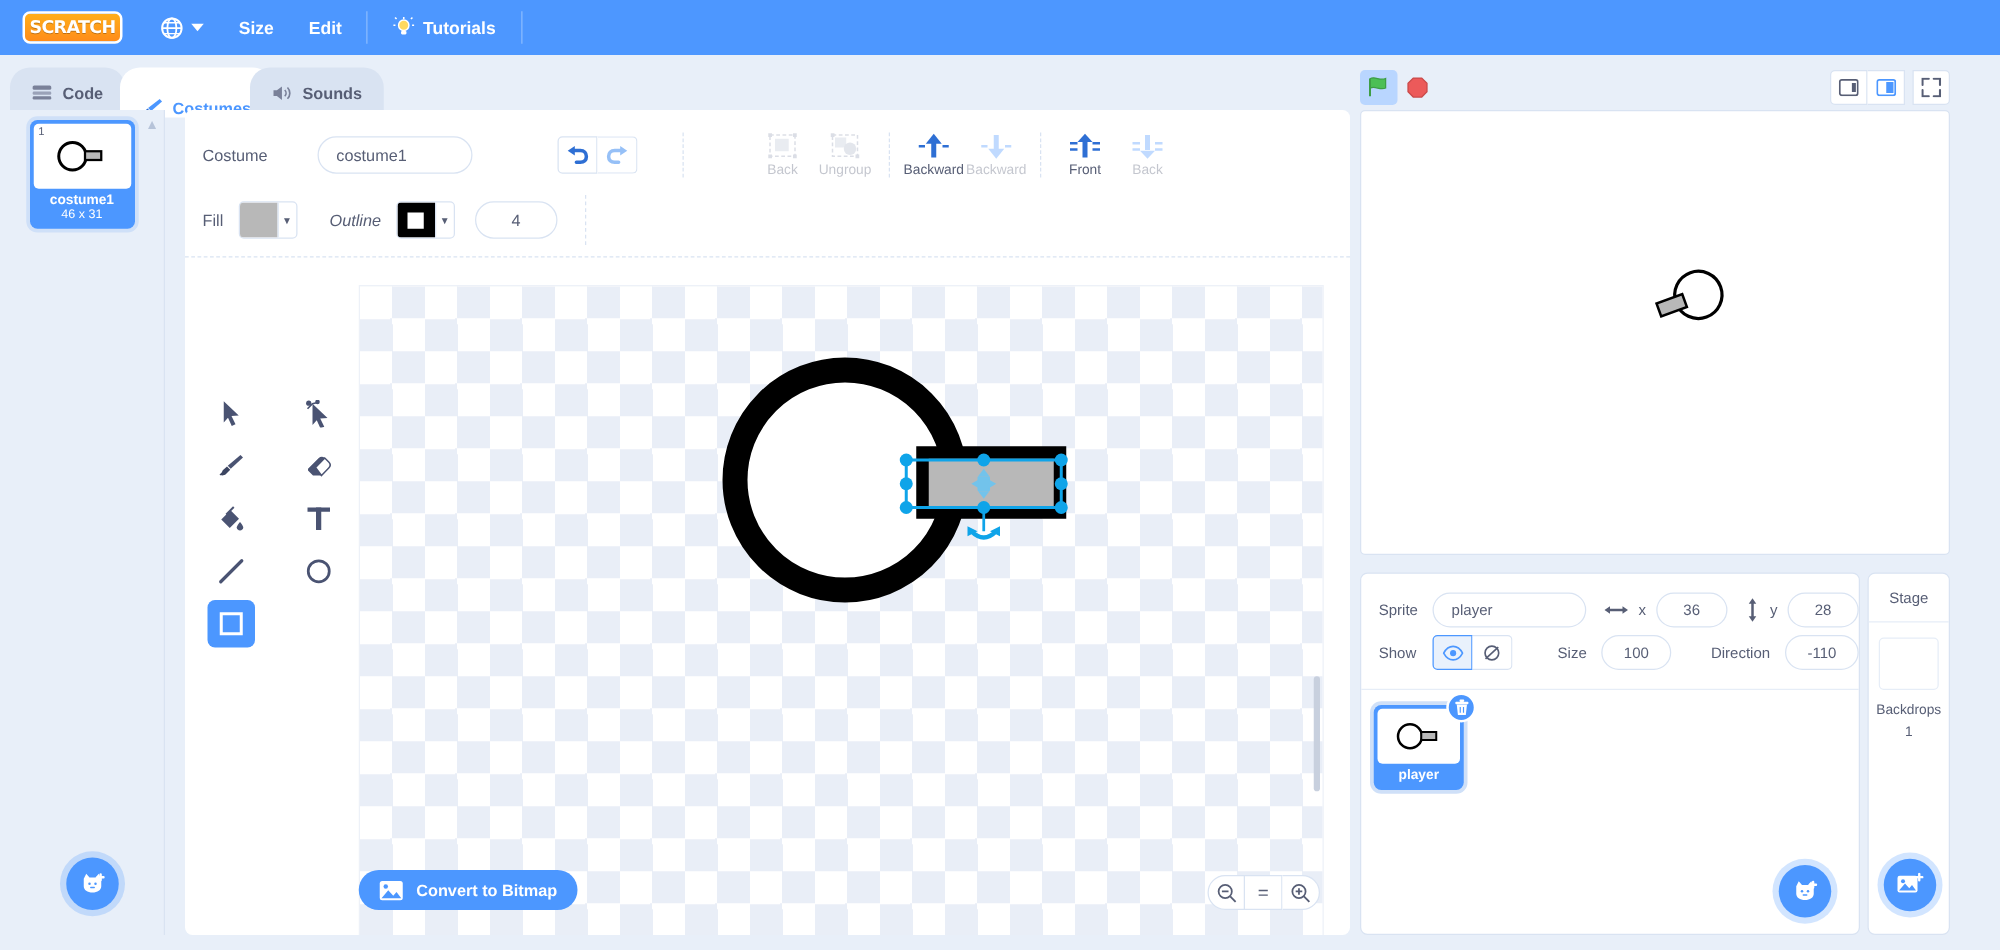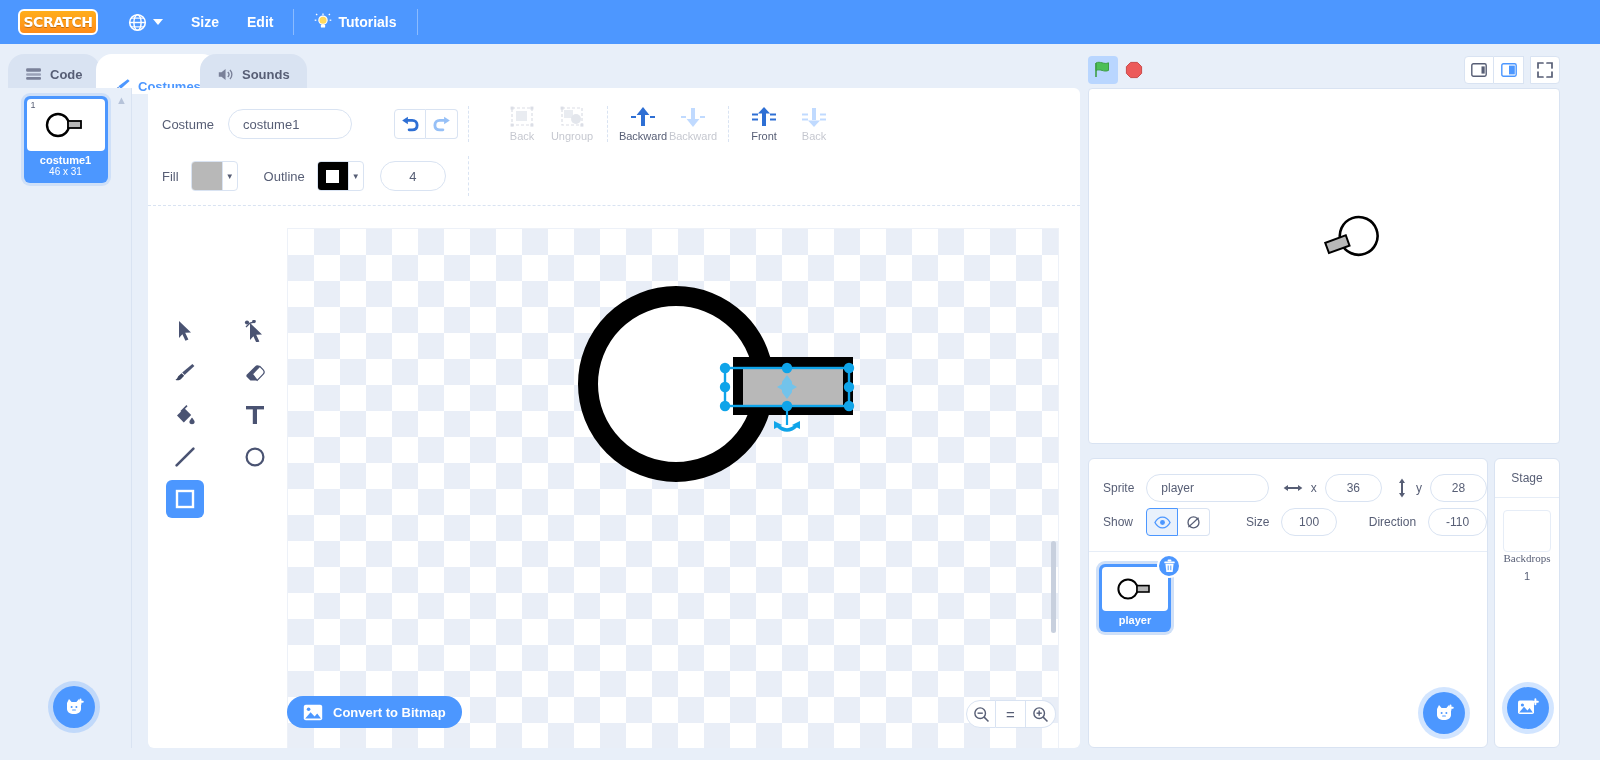--- a/index.html
+++ b/index.html
@@ -106,21 +106,21 @@
     justify-content:center; cursor: pointer;
     box-shadow: 0 0 0 5px rgba(76,151,255,.25);
   }
 
   
   .paint {
     position: absolute; top: 88px; left: 148px; width: 932px; height: 660px;
     background: #fff; border-radius: 6px;
   }
   .paint-top { position: relative; height: 118px; border-bottom: 1px dashed #D9E3F2; }
-  .row-costume { display: flex; align-items: center; padding: 18px 0 0 14px; }
+  .row-costume { display: flex; align-items: center; padding: 18px 0 0 14px; gap: 26px; }
   .lbl { font-size: 13px; color: #575E75; }
   .pill-input {
     border: 1px solid #D9E3F2; border-radius: 16px; height: 30px;
     background: #fff; display: flex; align-items: center; padding: 0 14px;
     font-size: 13px; color: #575E75;
   }
   #costume-name-field { width: 124px; margin-left: 14px; }
   .ur-group { display: flex; margin-left: 42px; }
   .ur-btn {
     width: 32px; height: 30px; border: 1px solid #D9E3F2; background: #fff;
@@ -241,21 +241,21 @@
   }
 
   
   .stage-sel {
     position: absolute; top: 458px; left: 1494px; width: 66px; height: 290px;
     background: #fff; border: 1px solid #D9E3F2; border-radius: 6px;
     display: flex; flex-direction: column; align-items: center;
   }
   .ss-title { font-size: 12px; color: #575E75; padding: 12px 0; border-bottom: 1px solid #E6EDF7; width: 100%; text-align:center; }
   .ss-thumb { width: 48px; height: 42px; border: 1px solid #E6EDF7; border-radius: 4px; margin-top: 12px; background:#fff; }
-  .ss-lbl { font-size: 11px; color:#575E75; margin-top: 0; font-family: Liberation Serif, serif; }
+  .ss-lbl { font-size: 11px; color:#575E75; margin-top: 10px; }
   .ss-cnt { font-size: 11px; color:#575E75; margin-top: 6px; }
   .add-backdrop-btn {
     position: absolute; bottom: 18px; left: 12px; width: 42px; height: 42px;
     border-radius: 50%; background: #4C97FF; display:flex; align-items:center;
     justify-content:center; cursor:pointer; box-shadow: 0 0 0 5px rgba(76,151,255,.25);
   }
   .bottombar { position:absolute; left:0; bottom:0; width:1600px; height:12px; background:#E8EFF9; }
 </style>
 </head>
 <body>
@@ -474,21 +474,21 @@
         </div>
       </div>
 
       <div class="row-fill">
         <span class="lbl">Fill</span>
         <div class="swatch-wrap">
           <div class="swatch" id="fill-swatch" style="background: rgb(184, 184, 184);"></div>
           <div class="swatch-caret">▼</div>
         </div>
 
-        <span class="lbl" style="margin-left:26px;">Outline</span>
+        <span class="lbl" style="margin-left:26px;font-style:italic;">Outline</span>
         <div class="swatch-wrap">
           <div class="swatch" id="outline-swatch" style="display: flex; align-items: center; justify-content: center; background: rgb(0, 0, 0);">
             <span style="display:block;width:13px;height:13px;background:#fff;"></span>
           </div>
           <div class="swatch-caret">▼</div>
         </div>
 
         <div class="pill-input center" id="stroke-width-field">4</div>
         <div class="fill-sep"></div>
       </div>

